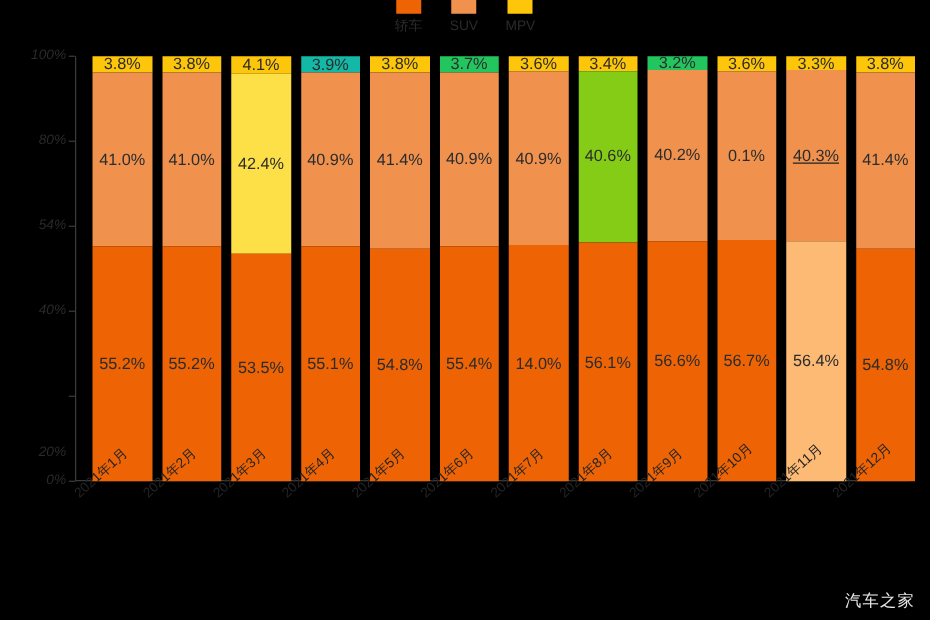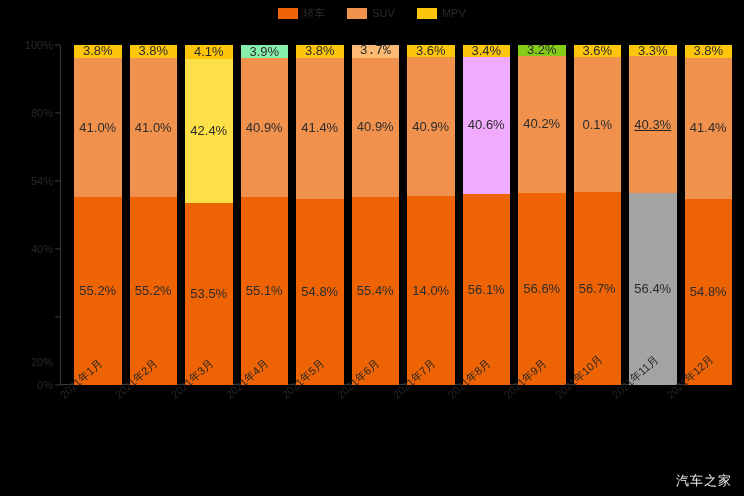--- a/index.html
+++ b/index.html
@@ -32,20 +32,21 @@
     height: 16px;
     display: flex;
     justify-content: center;
     align-items: center;
     gap: 22px;
   }
   .legend-item {
     display: flex;
     align-items: center;
     gap: 5px;
+    flex-direction: column;
   }
   .legend-swatch {
     width: 20px;
     height: 11px;
     display: block;
   }
   .legend-label {
     font-size: 11px;
     line-height: 11px;
     color: #2b2b2b;
@@ -80,20 +81,21 @@
   }
   .y-tick {
     position: absolute;
     right: 100%;
     transform: translateY(-50%);
     padding-right: 7px;
     font-size: 11px;
     line-height: 11px;
     color: #2a2a2a;
     white-space: nowrap;
+    font-style: italic;
   }
   .y-tick-mark {
     position: absolute;
     right: 100%;
     width: 5px;
     height: 1px;
     background: #3a3a3a;
     transform: translateY(-50%);
   }
 
@@ -250,21 +252,21 @@
             <div class="seg seg-suv" style="height: 42.4%; background: #fde047;">
               <span class="seg-label">42.4%</span>
             </div>
             <div class="seg seg-轿车" style="height: 53.5%; background: rgb(238, 100, 5);">
               <span class="seg-label">53.5%</span>
             </div>
           </div>
         </div>
         <div class="bar-col">
           <div class="bar-stack">
-            <div class="seg seg-mpv" style="height: 3.9%; background: #86efac; text-align: right;">
+            <div class="seg seg-mpv" style="height: 3.9%; background: #14b8a6; text-align: right;">
               <span class="seg-label">3.9%</span>
             </div>
             <div class="seg seg-suv" style="height: 40.9%; background: rgb(240, 146, 78);">
               <span class="seg-label">40.9%</span>
             </div>
             <div class="seg seg-轿车" style="height: 55.1%; background: rgb(238, 100, 5);">
               <span class="seg-label">55.1%</span>
             </div>
           </div>
         </div>
@@ -276,21 +278,21 @@
             <div class="seg seg-suv" style="height: 41.4%; background: rgb(240, 146, 78);">
               <span class="seg-label">41.4%</span>
             </div>
             <div class="seg seg-轿车" style="height: 54.8%; background: rgb(238, 100, 5);">
               <span class="seg-label">54.8%</span>
             </div>
           </div>
         </div>
         <div class="bar-col">
           <div class="bar-stack">
-            <div class="seg seg-mpv" style="height: 3.7%; background: #fdba74; font-family: Liberation Mono, monospace;">
+            <div class="seg seg-mpv" style="height: 3.7%; background: #22c55e;">
               <span class="seg-label">3.7%</span>
             </div>
             <div class="seg seg-suv" style="height: 40.9%; background: rgb(240, 146, 78);">
               <span class="seg-label">40.9%</span>
             </div>
             <div class="seg seg-轿车" style="height: 55.4%; background: rgb(238, 100, 5);">
               <span class="seg-label">55.4%</span>
             </div>
           </div>
         </div>
@@ -305,31 +307,31 @@
             <div class="seg seg-轿车" style="height: 55.5%; background: rgb(238, 100, 5);">
               <span class="seg-label">14.0%</span>
             </div>
           </div>
         </div>
         <div class="bar-col">
           <div class="bar-stack">
             <div class="seg seg-mpv" style="height: 3.4%; background: rgb(253, 198, 11);">
               <span class="seg-label">3.4%</span>
             </div>
-            <div class="seg seg-suv" style="height: 40.6%; background: #f0abfc; text-align: center;">
+            <div class="seg seg-suv" style="height: 40.6%; background: #84cc16; text-align: center;">
               <span class="seg-label">40.6%</span>
             </div>
             <div class="seg seg-轿车" style="height: 56.1%; background: rgb(238, 100, 5);">
               <span class="seg-label">56.1%</span>
             </div>
           </div>
         </div>
         <div class="bar-col">
           <div class="bar-stack">
-            <div class="seg seg-mpv" style="height: 3.2%; background: #84cc16;">
+            <div class="seg seg-mpv" style="height: 3.2%; background: #22c55e;">
               <span class="seg-label">3.2%</span>
             </div>
             <div class="seg seg-suv" style="height: 40.2%; background: rgb(240, 146, 78);">
               <span class="seg-label">40.2%</span>
             </div>
             <div class="seg seg-轿车" style="height: 56.6%; background: rgb(238, 100, 5);">
               <span class="seg-label">56.6%</span>
             </div>
           </div>
         </div>
@@ -347,21 +349,21 @@
           </div>
         </div>
         <div class="bar-col">
           <div class="bar-stack">
             <div class="seg seg-mpv" style="height: 3.3%; background: rgb(253, 198, 11);">
               <span class="seg-label">3.3%</span>
             </div>
             <div class="seg seg-suv" style="height: 40.3%; background: rgb(240, 146, 78); text-decoration: underline;">
               <span class="seg-label">40.3%</span>
             </div>
-            <div class="seg seg-轿车" style="height: 56.4%; background: #a3a3a3;">
+            <div class="seg seg-轿车" style="height: 56.4%; background: #fdba74;">
               <span class="seg-label">56.4%</span>
             </div>
           </div>
         </div>
         <div class="bar-col">
           <div class="bar-stack">
             <div class="seg seg-mpv" style="height: 3.8%; background: rgb(253, 198, 11);">
               <span class="seg-label">3.8%</span>
             </div>
             <div class="seg seg-suv" style="height: 41.4%; background: rgb(240, 146, 78);">

